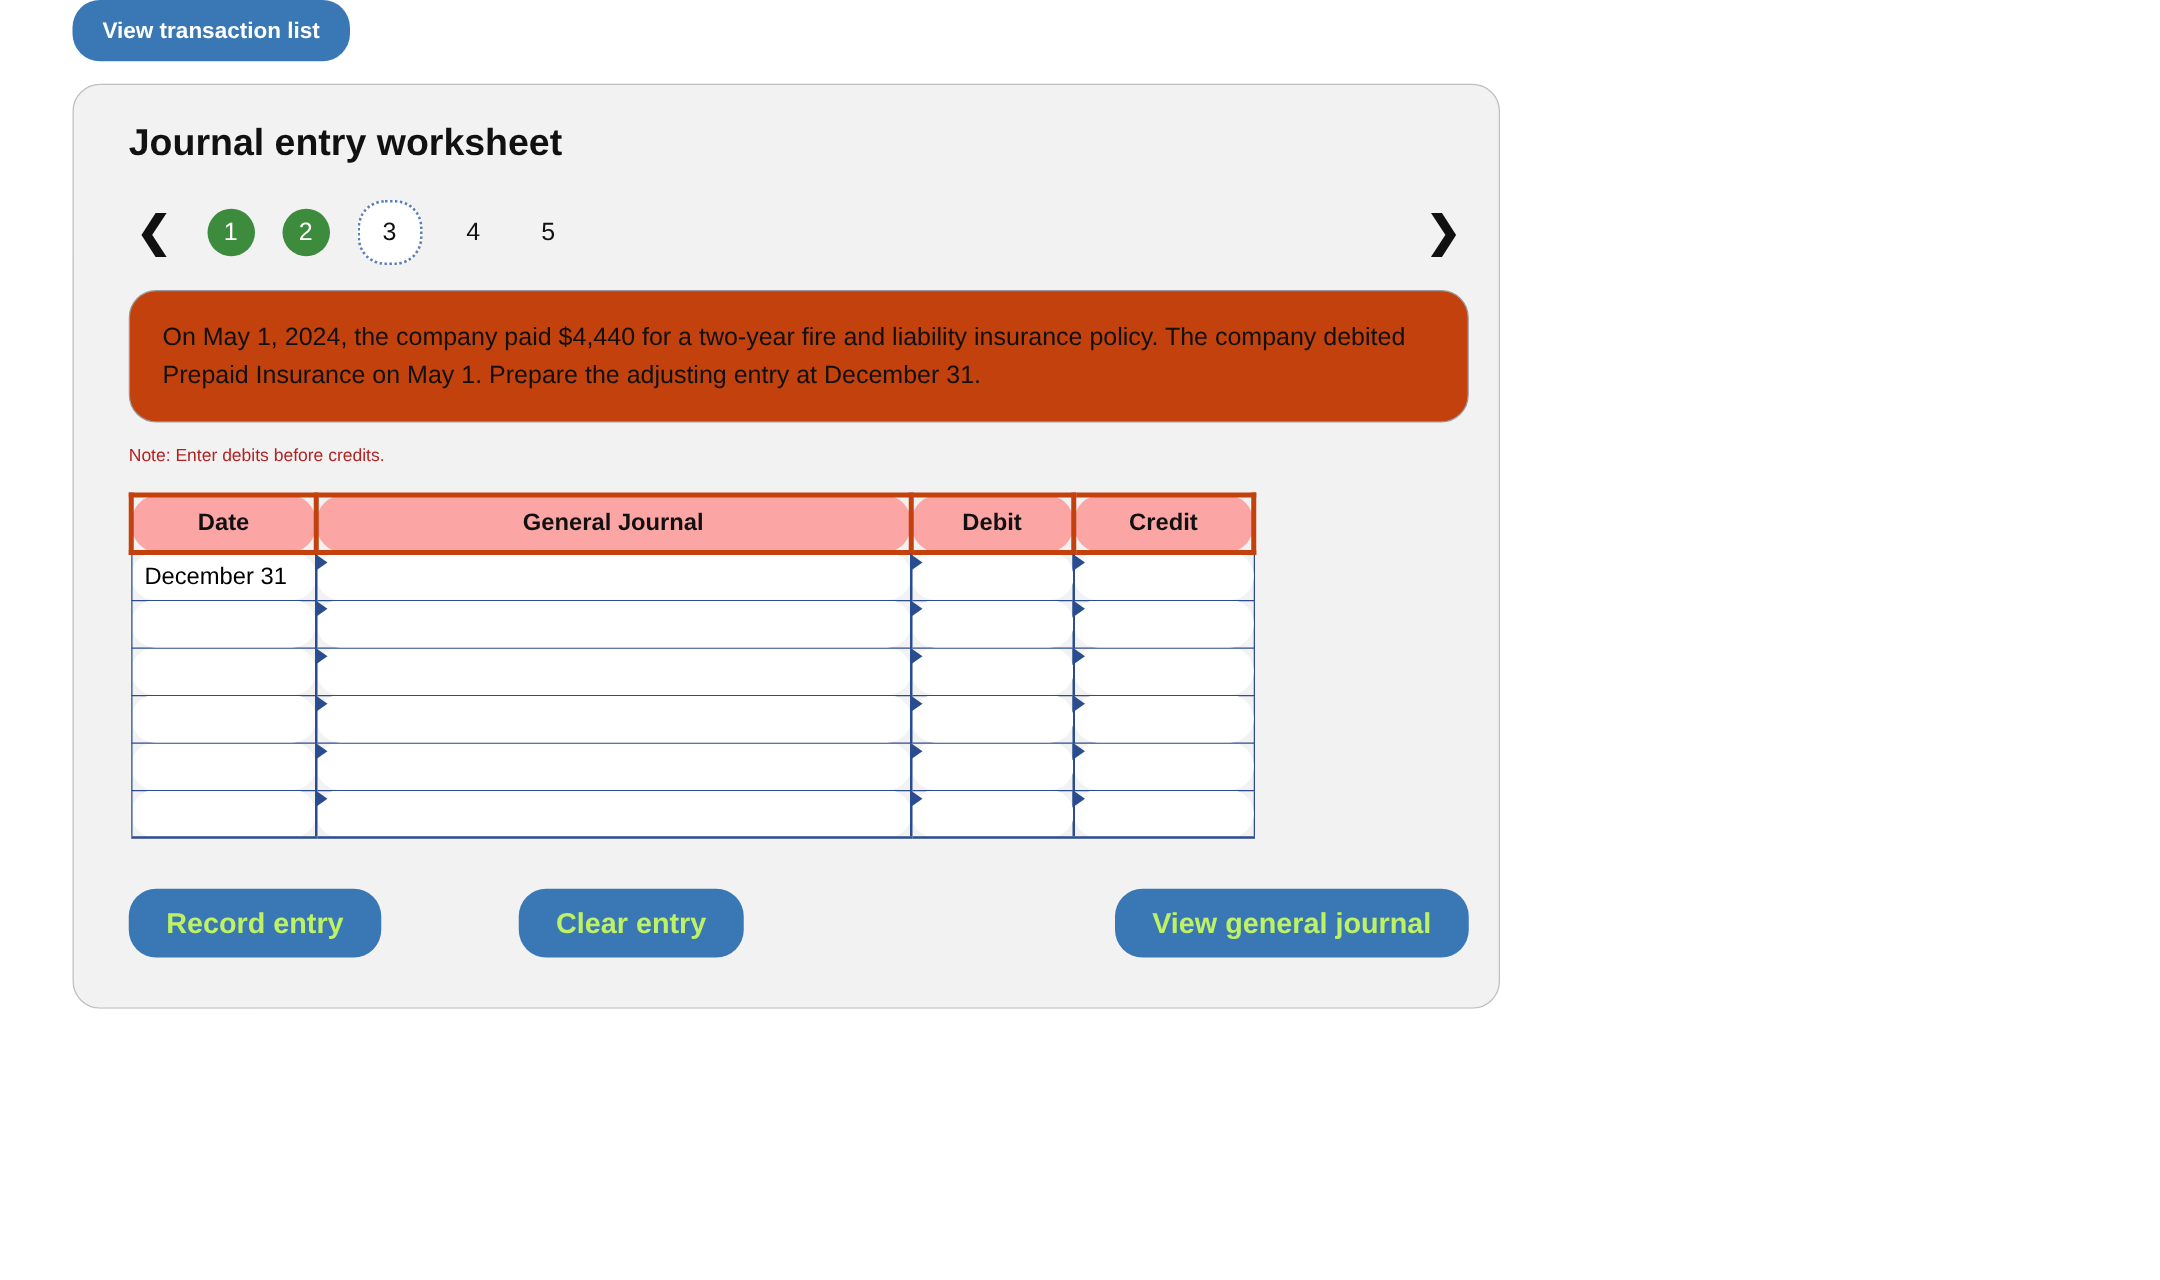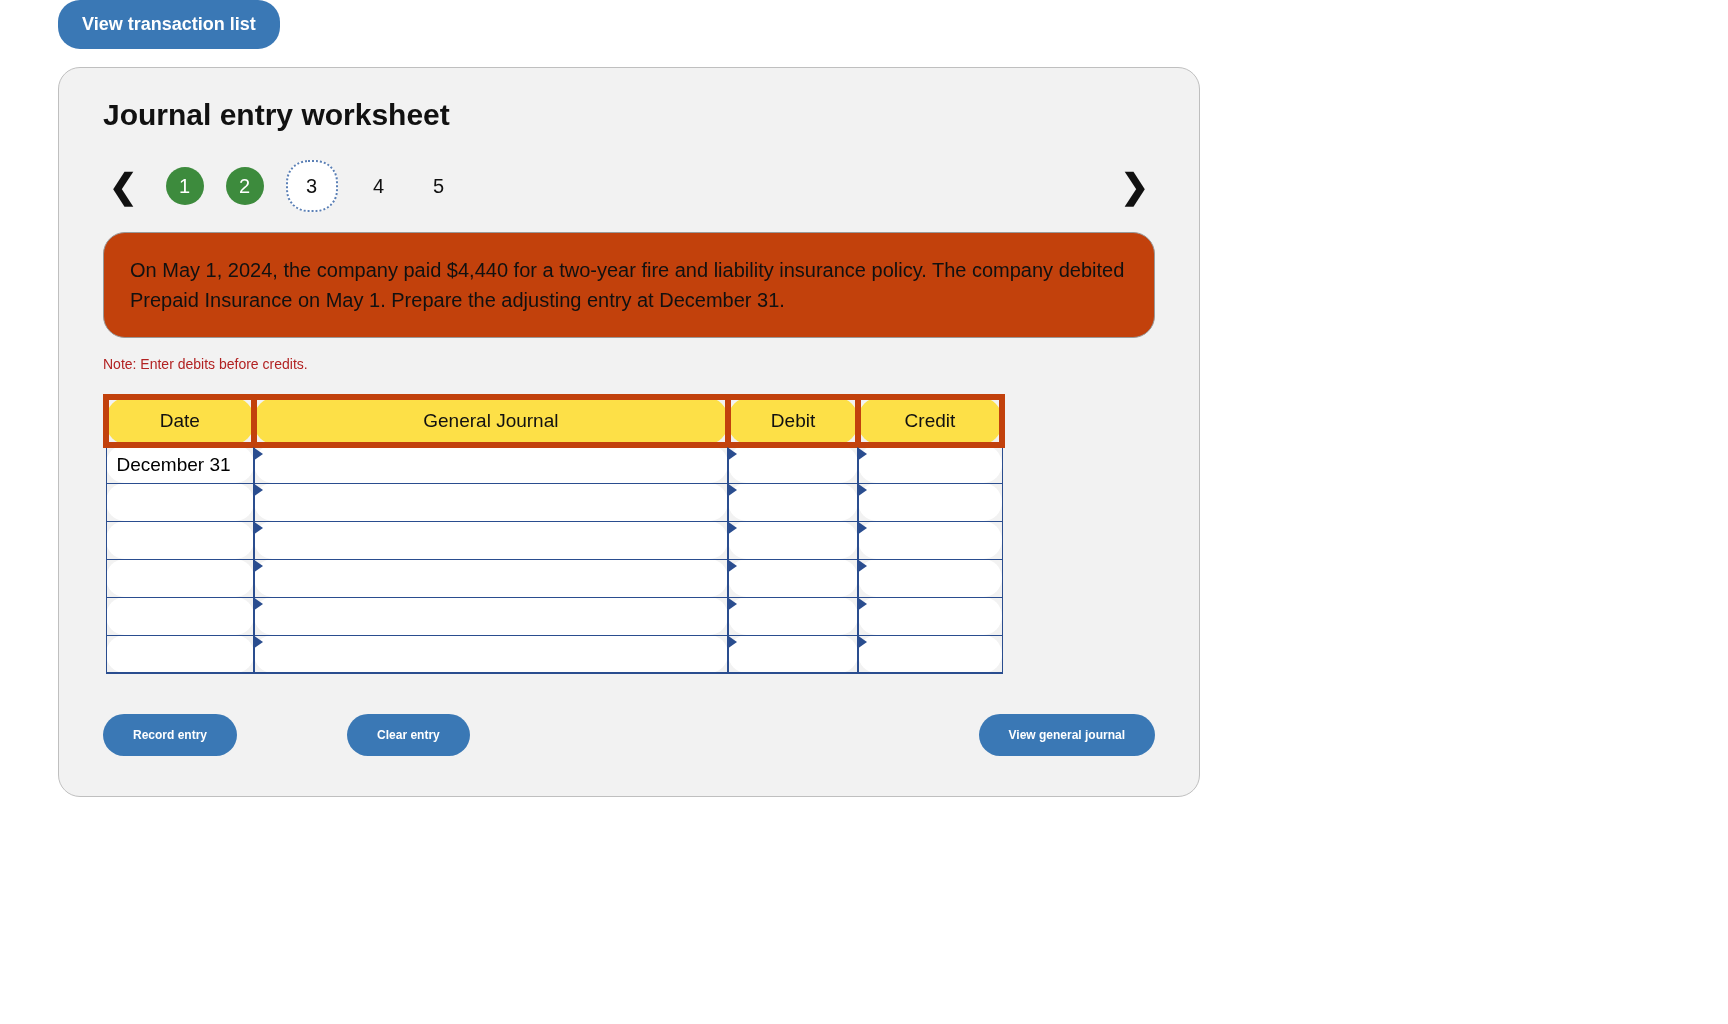--- a/index.html
+++ b/index.html
@@ -20,21 +20,21 @@
     font-size: 18px;
     padding: 14px 24px;
     border: none;
     cursor: pointer;
     margin: 0 0 18px 0;
     display: inline-block;
   }
   .panel {
     border: 1px solid #bfbfbf;
     background: #f2f2f2;
-    padding: 30px 44px 40px 44px;
+    padding: 30px 24px 40px 44px;
     position: relative;
   }
   .title {
     font-family: Verdana, Geneva, sans-serif;
     font-size: 30px;
     font-weight: bold;
     color: #111;
     margin: 0 0 28px 0;
   }
   .steps-row {
@@ -96,25 +96,25 @@
     font-family: Verdana, Geneva, sans-serif;
     font-size: 14px;
     color: #b22222;
     margin-bottom: 22px;
   }
   .jtable {
     border-collapse: collapse;
     width: 902px;
   }
   .jtable th {
-    background: #fde047;
-    font-weight: normal;
+    background: #fca5a5;
+    font-weight: bold;
     font-size: 19px;
     padding: 10px 6px;
-    border: 6px solid #c2410c;
+    border: 4px solid #c2410c;
     color: #111;
   }
   .jtable td {
     background: #fff;
     height: 38px;
     border: 1px solid #2a4d8f;
     position: relative;
     padding: 4px 10px;
     font-size: 19px;
   }
@@ -138,23 +138,23 @@
   .col-gj     { width: 500px; }
   .col-debit  { width: 134px; }
   .col-credit { width: 149px; }
   .btn-row {
     margin-top: 40px;
     display: flex;
     align-items: center;
   }
   .act-btn {
     background: #3a78b5;
-    color: #ffffff;
-    font-weight: bold;
-    font-size: 12px;
+    color: #bef264;
+    font-weight: bold;
+    font-size: 23px;
     padding: 14px 30px;
     border: none;
     cursor: pointer;
   }
   .gap-b { width: 110px; }
   .spacer { flex: 1; }
 </style>
 </head>
 <body>
 

